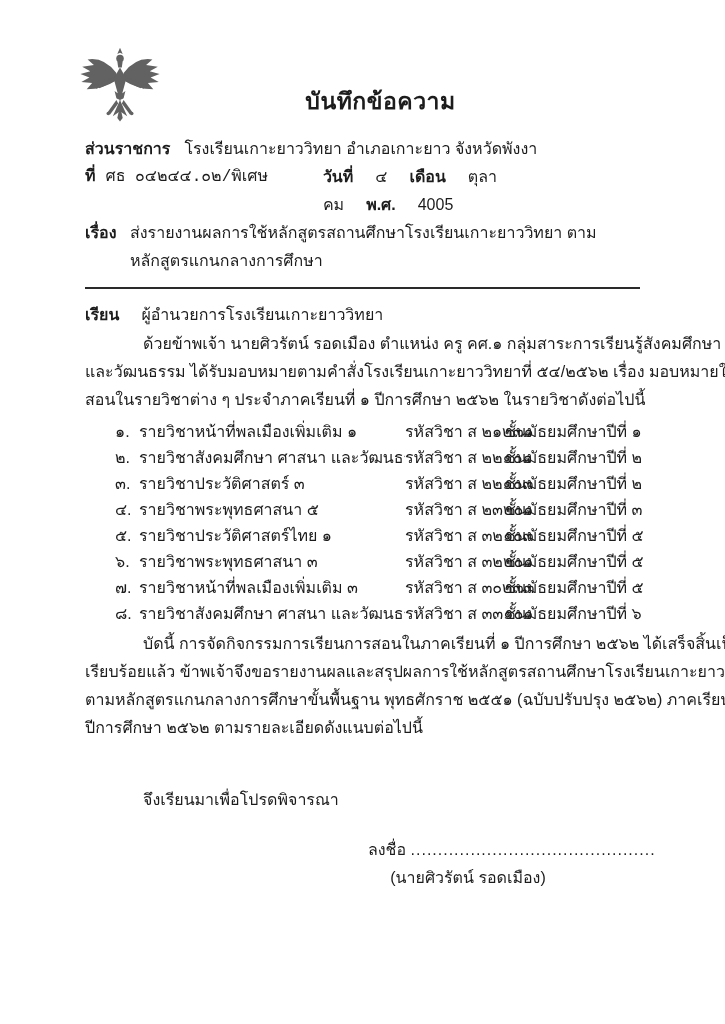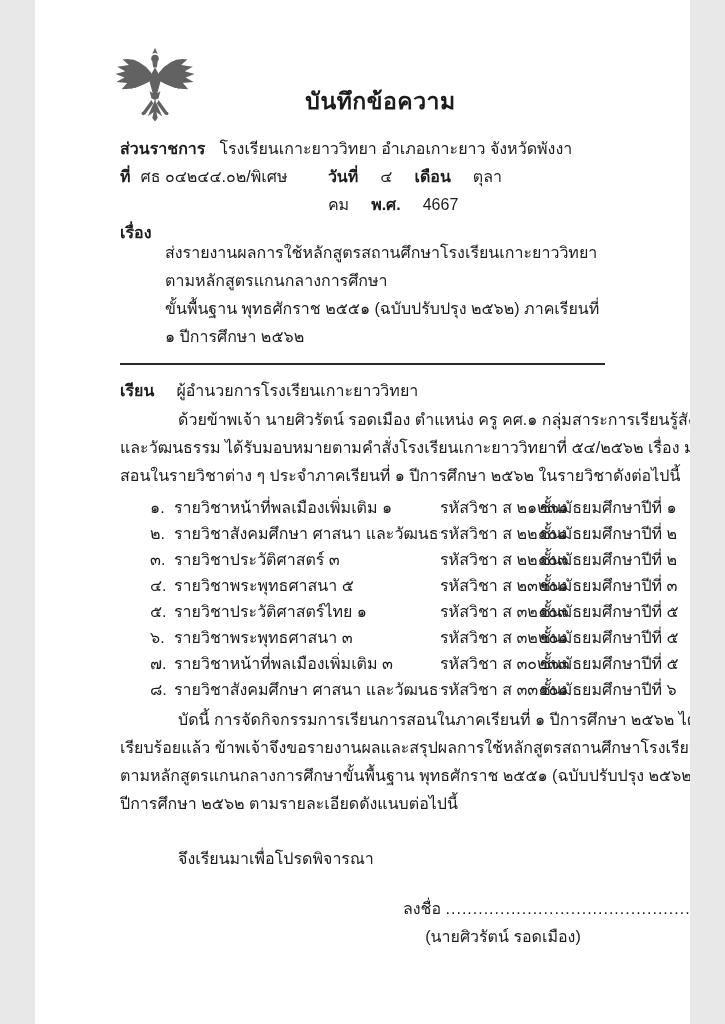--- a/index.html
+++ b/index.html
@@ -1,19 +1,19 @@
 <!DOCTYPE html>
 <html><head>
 <meta charset="utf-8">
 <style>
   * { margin: 0; padding: 0; box-sizing: border-box; }
   html, body { background: #e8e8e8; }
   .page {
     position: relative;
-    width: 655px;
+    width: 725px;
     height: 1024px;
     margin: 0 auto;
     background: #ffffff;
     font-family: "Liberation Sans", "DejaVu Sans", sans-serif;
     color: #1c1c1c;
     overflow: hidden;
   }
   .emblem {
     position: absolute;
     left: 74px;
@@ -32,26 +32,26 @@
   }
   .content {
     padding: 0 85px;
     font-size: 16px;
     line-height: 28px;
   }
   .lbl { font-weight: bold; }
   .row-agency { margin-top: 19px; }
   .row-agency .val { margin-left: 14px; text-align: right; }
   .row-numdate { display: flex; }
-  .numpart { width: 245px; }
+  .numpart { width: 245px; font-family: Liberation Mono, monospace; }
   .numpart .val { margin-left: 10px; }
   .datepart span { margin-right: 22px; }
   .row-subject { display: flex; }
   .row-subject .lbl { width: 45px; flex: 0 0 45px; }
-  .subject-lines { flex: 1; margin-top: 20px; }
+  .subject-lines { flex: 1; }
   .divider {
     border: none;
     border-top: 2px solid #2a2a2a;
     margin-top: 12px;
   }
   .row-to { margin-top: 12px; }
   .row-to .val { margin-left: 22px; }
   .row-attach { display: flex; margin-top: 13px; line-height: 27px; }
   .row-attach .lbl { width: 118px; flex: 0 0 118px; }
   .attach-lines { flex: 1; }
@@ -59,21 +59,21 @@
   .para .line { white-space: nowrap; }
   .para .indent { padding-left: 58px; }
   .p1 { margin-top: 1px; }
   .subject-list { margin-top: 5px; margin-left: 30px; line-height: 26px; }
   .li-row { display: flex; white-space: nowrap; }
   .li-no { display: inline-block; width: 24px; flex: 0 0 24px; }
   .li-name { flex: 0 0 266px; width: 266px; overflow: hidden; }
   .li-code { flex: 0 0 100px; width: 100px; }
   .li-class { flex: 1; }
   .p2 { margin-top: 3px; line-height: 28px; }
-  .closing { margin-top: 27px; padding-left: 58px; }
+  .closing { margin-top: 44px; padding-left: 58px; }
   .signature {
     margin-top: 22px;
     margin-left: 283px;
     width: 200px;
     line-height: 28px;
     text-align: center;
   }
   .sign-line { text-align: right; white-space: nowrap; }
   .sign-dots { letter-spacing: 1px; }
   .sig-name, .sig-pos { white-space: nowrap; }
@@ -121,29 +121,28 @@
 
     <div class="row-agency">
       <span class="lbl">ส่วนราชการ</span><span class="val">โรงเรียนเกาะยาววิทยา อำเภอเกาะยาว จังหวัดพังงา</span>
     </div>
 
     <div class="row-numdate">
       <div class="numpart">
         <span class="lbl">ที่</span><span class="val">ศธ ๐๔๒๔๔.๐๒/พิเศษ</span>
       </div>
       <div class="datepart">
-        <span class="lbl">วันที่</span><span>๔</span><span class="lbl">เดือน</span><span>ตุลาคม</span><span class="lbl">พ.ศ.</span><span>4667</span>
+        <span class="lbl">วันที่</span><span>๔</span><span class="lbl">เดือน</span><span>ตุลาคม</span><span class="lbl">พ.ศ.</span><span>4005</span>
       </div>
     </div>
 
     <div class="row-subject">
       <span class="lbl">เรื่อง</span>
       <div class="subject-lines">
         <div>ส่งรายงานผลการใช้หลักสูตรสถานศึกษาโรงเรียนเกาะยาววิทยา ตามหลักสูตรแกนกลางการศึกษา</div>
-        <div>ขั้นพื้นฐาน พุทธศักราช ๒๕๕๑ (ฉบับปรับปรุง ๒๕๖๒) ภาคเรียนที่ ๑  ปีการศึกษา ๒๕๖๒</div>
       </div>
     </div>
 
     <hr class="divider">
 
     <div class="row-to">
       <span class="lbl">เรียน</span><span class="val">ผู้อำนวยการโรงเรียนเกาะยาววิทยา</span>
     </div>
 
 

